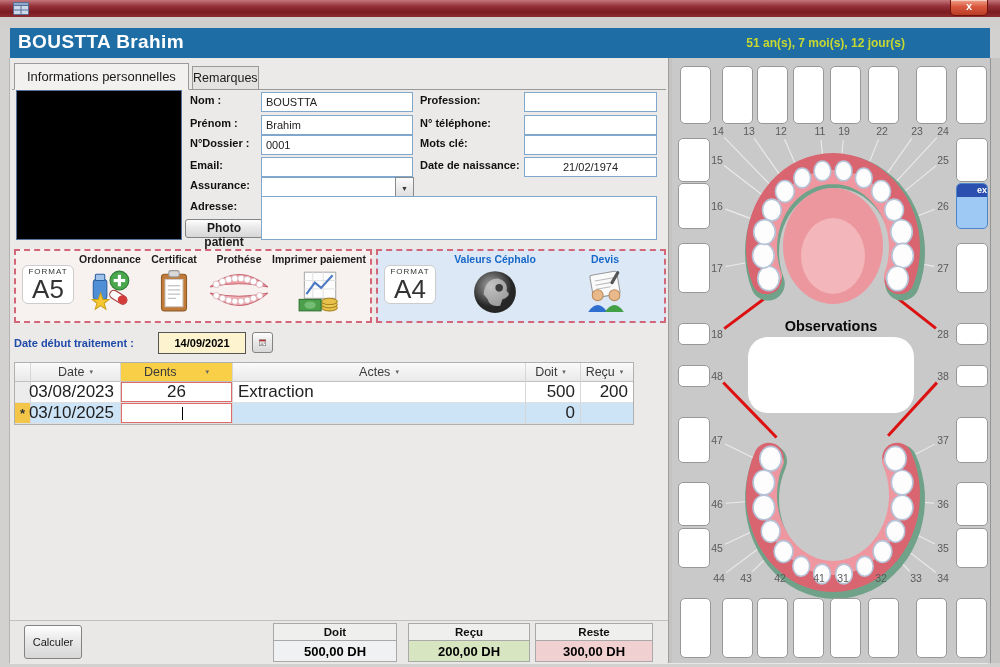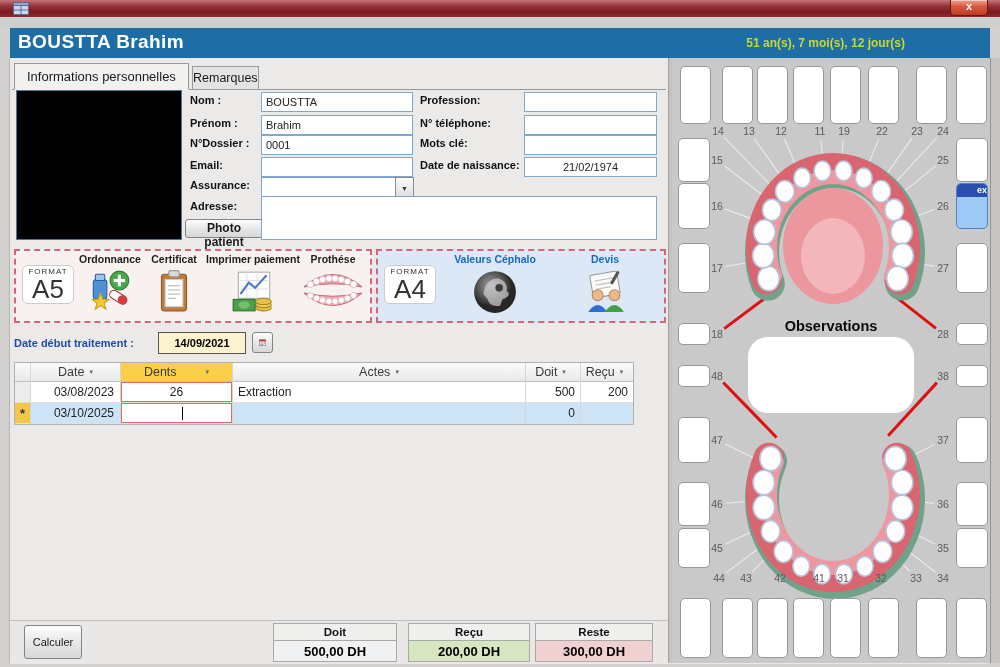--- a/index.html
+++ b/index.html
@@ -49,21 +49,21 @@
   
   .tlabel{position:absolute;left:4px;top:279px;font-size:11px;font-weight:bold;color:#1f4aa8;}
   .tdate{position:absolute;left:148px;top:274px;width:82px;height:18px;background:#fdf3cf;border:1px solid #555;
     font-size:11px;font-weight:bold;text-align:center;font-family:"Liberation Sans",sans-serif;}
   .calbtn{position:absolute;left:242px;top:274px;width:21px;height:21px;display:flex;align-items:center;justify-content:center;}
   
   .acts{position:absolute;left:4px;top:304px;border:1px solid #b0b0b0;background:#fff;}
   .trow{display:flex;height:21px;}
   .trow.thead{height:19px;}
   .tc{box-sizing:border-box;border-right:1px solid #d6d6d6;border-bottom:1px solid #e0e0e0;
-      font-size:12px;color:#222;display:flex;align-items:center;}
+      font-size:17px;color:#222;display:flex;align-items:center;}
   .thead .tc{background:linear-gradient(#fafafa,#e9e9e9);color:#3a3a3a;justify-content:center;
       border-bottom:1px solid #c0c0c0;font-size:12.5px;}
   .arr{font-size:7px;color:#666;margin-left:5px;}
   .sel{width:16px;justify-content:center;background:#ececec;}
   .c-date{width:90px;justify-content:flex-end;padding-right:6px;}
   .c-dents{width:112px;justify-content:center;}
   .c-actes{width:293px;padding-left:5px;}
   .c-doit{width:55px;justify-content:flex-end;padding-right:5px;}
   .c-recu{width:52px;justify-content:flex-end;padding-right:5px;border-right:none;}
   .thead .c-date,.thead .c-actes{justify-content:center;padding:0;}
@@ -176,36 +176,20 @@
       <div class="tbitem">
         <span class="tblabel">Certificat</span>
         <svg width="46" height="46" viewBox="0 0 44 44">
           <rect x="10" y="6" width="24" height="35" rx="3" fill="#c07b3a" stroke="#8f5a22"></rect>
           <rect x="13.5" y="11" width="17" height="26" fill="#fff" stroke="#ccc"></rect>
           <rect x="17" y="2.5" width="10" height="6" rx="2" fill="#d9d9d9" stroke="#999"></rect>
           <line x1="16" y1="17" x2="28" y2="17" stroke="#b5b5b5"></line>
           <line x1="16" y1="21" x2="28" y2="21" stroke="#b5b5b5"></line>
           <line x1="16" y1="25" x2="28" y2="25" stroke="#b5b5b5"></line>
           <line x1="16" y1="29" x2="24" y2="29" stroke="#b5b5b5"></line>
-        </svg>
-      </div>
-      <div class="tbitem">
-        <span class="tblabel">Imprimer paiement</span>
-        <svg width="46" height="46" viewBox="0 0 44 44">
-          <rect x="8" y="4" width="30" height="25" fill="#fdfdfd" stroke="#aaa"></rect>
-          <line x1="8" y1="12" x2="38" y2="12" stroke="#e3e3e3"></line>
-            <line x1="8" y1="20" x2="38" y2="20" stroke="#e3e3e3"></line>
-          <line x1="16" y1="4" x2="16" y2="29" stroke="#e3e3e3"></line>
-            <line x1="26" y1="4" x2="26" y2="29" stroke="#e3e3e3"></line>
-          <polyline points="10,25 18,14 24,19 35,7" fill="none" stroke="#4a78c2" stroke-width="2"></polyline>
-          <ellipse cx="32" cy="38" rx="7.5" ry="3" fill="#e6c04a" stroke="#a8861e"></ellipse>
-          <ellipse cx="32" cy="35" rx="7.5" ry="3" fill="#edca55" stroke="#a8861e"></ellipse>
-          <ellipse cx="32" cy="32" rx="7.5" ry="3" fill="#e6c04a" stroke="#a8861e"></ellipse>
-          <rect x="3" y="30" width="21" height="11" fill="#4ca04c" stroke="#2e7030"></rect>
-          <ellipse cx="13.5" cy="35.5" rx="5.5" ry="3.4" fill="#74bd74"></ellipse>
         </svg>
       </div>
       <div class="tbitem">
         <span class="tblabel">Prothése</span>
         <svg width="66" height="44" viewBox="0 0 64 42">
           <path d="M4 18 Q32 -6 60 18 Q32 12 4 18 Z" fill="#ef9aa4" stroke="#c96a74"></path>
           <g fill="#fff" stroke="#d8a9ae" stroke-width="0.7">
             <circle cx="10" cy="15.5" r="3.2"></circle>
               <circle cx="16" cy="12.8" r="3.2"></circle>
               <circle cx="22" cy="10.9" r="3.2"></circle>
@@ -219,20 +203,36 @@
           <g fill="#fff" stroke="#d8a9ae" stroke-width="0.7">
             <circle cx="10" cy="26.5" r="3"></circle>
               <circle cx="16" cy="29" r="3"></circle>
               <circle cx="22" cy="30.9" r="3"></circle>
             <circle cx="28" cy="31.9" r="3"></circle>
               <circle cx="34" cy="31.9" r="3"></circle>
               <circle cx="40" cy="30.9" r="3"></circle>
             <circle cx="46" cy="29" r="3"></circle>
               <circle cx="52" cy="26.5" r="3"></circle>
           </g>
+        </svg>
+      </div>
+      <div class="tbitem">
+        <span class="tblabel">Imprimer paiement</span>
+        <svg width="46" height="46" viewBox="0 0 44 44">
+          <rect x="8" y="4" width="30" height="25" fill="#fdfdfd" stroke="#aaa"></rect>
+          <line x1="8" y1="12" x2="38" y2="12" stroke="#e3e3e3"></line>
+            <line x1="8" y1="20" x2="38" y2="20" stroke="#e3e3e3"></line>
+          <line x1="16" y1="4" x2="16" y2="29" stroke="#e3e3e3"></line>
+            <line x1="26" y1="4" x2="26" y2="29" stroke="#e3e3e3"></line>
+          <polyline points="10,25 18,14 24,19 35,7" fill="none" stroke="#4a78c2" stroke-width="2"></polyline>
+          <ellipse cx="32" cy="38" rx="7.5" ry="3" fill="#e6c04a" stroke="#a8861e"></ellipse>
+          <ellipse cx="32" cy="35" rx="7.5" ry="3" fill="#edca55" stroke="#a8861e"></ellipse>
+          <ellipse cx="32" cy="32" rx="7.5" ry="3" fill="#e6c04a" stroke="#a8861e"></ellipse>
+          <rect x="3" y="30" width="21" height="11" fill="#4ca04c" stroke="#2e7030"></rect>
+          <ellipse cx="13.5" cy="35.5" rx="5.5" ry="3.4" fill="#74bd74"></ellipse>
         </svg>
       </div>
     </div>
 
     <div class="tbsec right">
       <div class="fmt">
         <span class="cap">FORMAT</span>
         <span class="big">A4</span>
       </div>
       <div class="tbitem">

